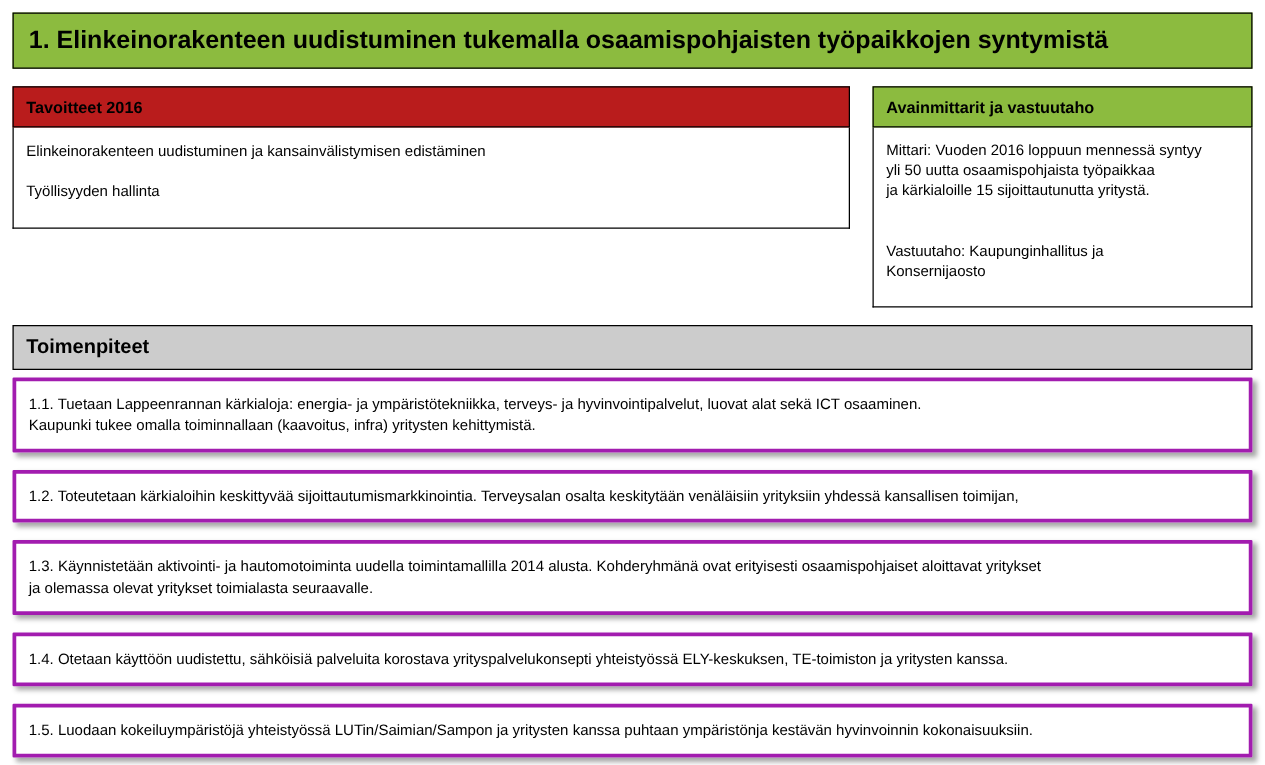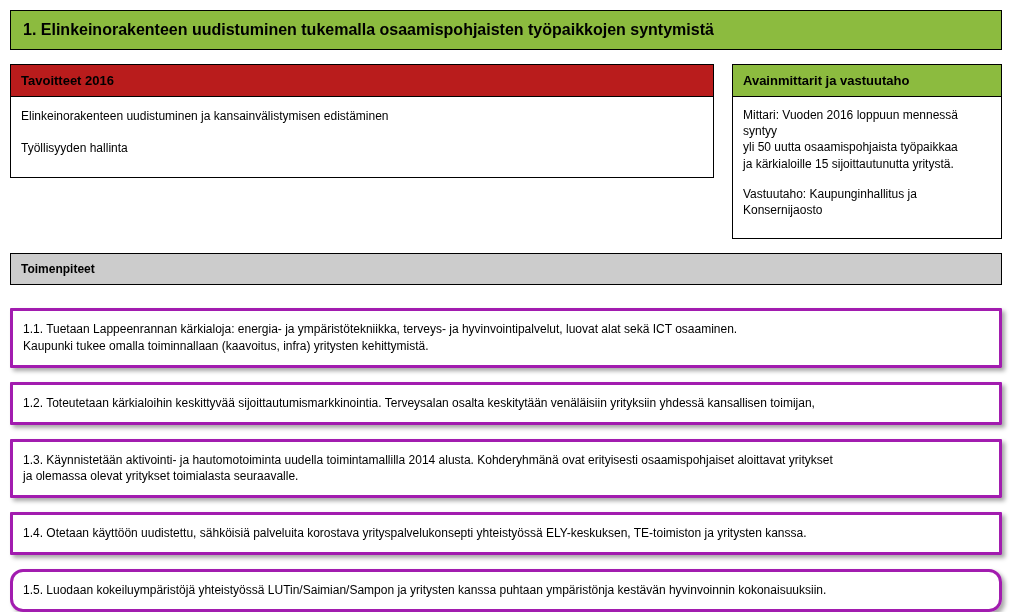--- a/index.html
+++ b/index.html
@@ -8,66 +8,66 @@
     background: #ffffff;
     width: 1012px;
     padding: 10px;
     font-size: 12px;
     color: #000;
   }
   .title-bar {
     background: #8cbb3f;
     border: 1px solid #000;
     padding: 10px 12px;
-    font-size: 16px;
+    font-size: 20px;
     font-weight: bold;
     margin-bottom: 14px;
   }
   .two-col {
     display: flex;
     gap: 18px;
     margin-bottom: 14px;
   }
   .col-left { flex: 1; }
-  .col-right { width: 270px; }
+  .col-right { width: 304px; }
   .section-header {
     border: 1px solid #000;
     padding: 8px 10px;
     font-weight: bold;
     font-size: 13px;
   }
   .header-gray { background: #b91c1c; }
   .header-green { background: #8cbb3f; }
   .content-box {
     border: 1px solid #000;
     border-top: none;
     padding: 10px 10px 20px 10px;
     line-height: 1.5;
   }
   .goals p { margin-bottom: 14px; }
   .goals p:last-child { margin-bottom: 0; }
-  .mittari-box { display: flex; flex-direction: column; gap: 14px; }
+  .mittari-box { display: flex; flex-direction: column; gap: 32px; }
   .mittari-box .group div { line-height: 1.35; }
   .toimenpiteet-header {
     border: 1px solid #000;
     background: #cccccc;
     padding: 8px 10px;
     font-weight: bold;
-    font-size: 12px;
-    margin-bottom: 23px;
+    font-size: 16px;
+    margin-bottom: 6px;
   }
   .action-box {
     border: 3px solid #a21caf;
     padding: 10px 10px;
     margin-bottom: 14px;
     line-height: 1.4;
     box-shadow: 3px 3px 4px rgba(0,0,0,0.35);
     border-radius: 1px;
   }
-  .action-box:last-child { margin-bottom: 16px; border-radius: 13px; }
+  .action-box:last-child { margin-bottom: 16px; }
 </style>
 </head>
 <body>
 
 <div class="title-bar">1. Elinkeinorakenteen uudistuminen tukemalla osaamispohjaisten työpaikkojen syntymistä</div>
 
 <div class="two-col">
   <div class="col-left">
     <div class="section-header header-gray">Tavoitteet 2016</div>
     <div class="content-box goals">

